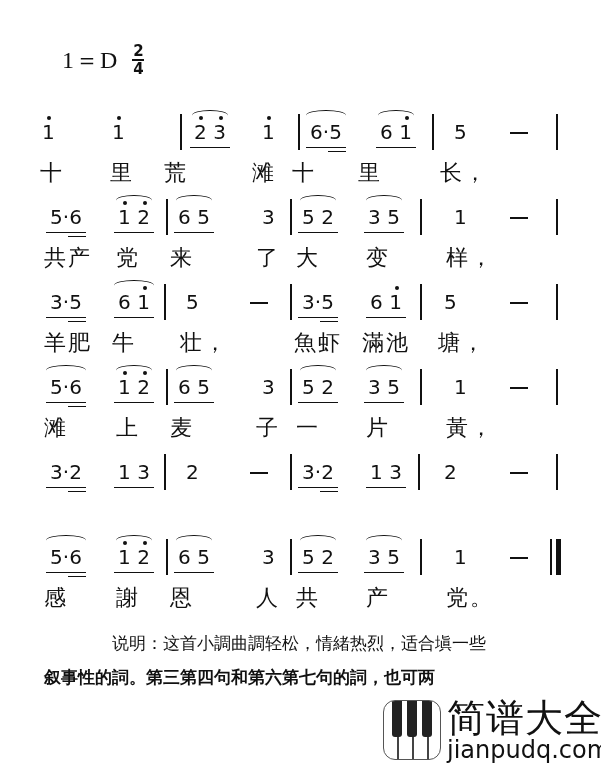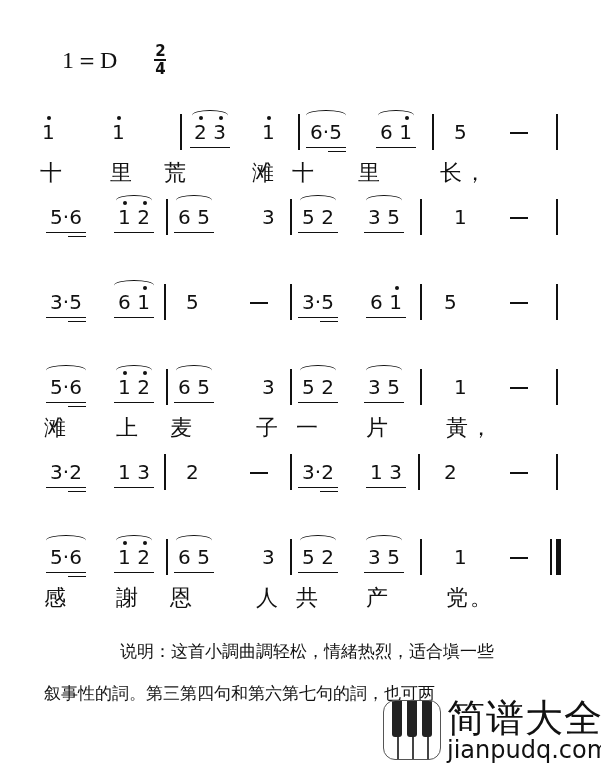--- a/index.html
+++ b/index.html
@@ -1,20 +1,20 @@
 <!DOCTYPE html>
 <html><head>
 <meta charset="utf-8">
 <style>
   html, body { margin: 0; padding: 0; background: #ffffff; }
   body {
     width: 601px; height: 773px; position: relative; overflow: hidden;
     font-family: "DejaVu Serif", "Liberation Serif", serif; color: #111;
   }
-  .header { position: absolute; top: 40px; left: 62px; height: 40px; display: flex; align-items: center; gap: 22px; }
+  .header { position: absolute; top: 40px; left: 62px; height: 40px; display: flex; align-items: center; }
   .key { font-family: "Liberation Serif", serif; font-size: 24px; letter-spacing: 1px; }
   .timesig { display: inline-flex; flex-direction: column; align-items: center; margin-left: 14px; font-family: "DejaVu Sans", sans-serif; font-weight: bold; font-size: 15px; line-height: 14px; }
   .timesig .bar { width: 12px; height: 1.5px; background: #111; margin: 1px 0; }
   .title { margin-left: 46px; font-size: 28px; letter-spacing: 34px; }
 
   .score { position: absolute; left: 40px; top: 110px; width: 530px; }
   .line { position: relative; height: 85px; }
   .notes, .lyrics { position: absolute; left: 0; width: 520px; height: 40px; }
   .notes { top: 4px; }
   .lyrics { top: 48px; font-size: 22px; }
@@ -24,23 +24,23 @@
   .grp.dbl::before { content: ""; position: absolute; left: 24px; right: 2px; bottom: -8px; height: 1.2px; background: #111; }
   .dot-hi { position: absolute; width: 4px; height: 4px; border-radius: 50%; background: #111; top: -4px; }
   .slur { position: absolute; top: -10px; height: 10px; border-top: 1.6px solid #111; border-radius: 50% 50% 0 0; }
   .bl { position: absolute; top: 0; width: 2px; height: 36px; background: #111; }
   .bl.final { width: 5px; }
   .bl.thin { width: 1.5px; }
   .dash { position: absolute; top: 18px; width: 18px; height: 2px; background: #111; }
   .ly { position: absolute; top: 0; white-space: nowrap; letter-spacing: 2px; }
 
   .note-text { position: absolute; left: 70px; top: 622px; width: 500px; font-size: 17px; line-height: 26px; }
-  .note-text p { margin: 16px; }
+  .note-text p { margin: 8px; }
   .note-text .indent { text-indent: 34px; }
-  .note-text .cont { margin-left: -26px; }
+  .note-text .cont { margin-left: -26px; font-weight: bold; }
 
   .logo { position: absolute; left: 383px; top: 698px; display: flex; align-items: center; }
   .piano { width: 56px; height: 58px; border: 1.5px solid #555; border-radius: 12px; position: relative; overflow: hidden; background: #fff; }
   .key-b { position: absolute; top: 0; width: 10px; height: 36px; background: #222; border-radius: 0 0 3px 3px; }
   .key-line { position: absolute; bottom: 0; width: 1.5px; height: 22px; background: #444; }
   .brand { margin-left: 6px; font-family: "DejaVu Sans", sans-serif; }
   .brand .cn { font-size: 38px; line-height: 40px; letter-spacing: 1px; color: #111; }
   .brand .url { font-size: 24px; line-height: 24px; color: #111; }
 </style>
 </head>
@@ -91,36 +91,53 @@
       <span class="grp" style="left:132px;width:44px"><span class="slur" style="left:4px;right:4px"></span><span>6 5</span></span>
       <span class="n" style="left:222px"><span>3</span></span>
       <span class="bl thin" style="left:250px"></span>
       <span class="grp" style="left:256px;width:44px"><span class="slur" style="left:4px;right:4px"></span><span>5 2</span></span>
       <span class="grp" style="left:322px;width:44px"><span class="slur" style="left:4px;right:4px"></span><span>3 5</span></span>
       <span class="bl thin" style="left:380px"></span>
       <span class="n" style="left:414px"><span>1</span></span>
       <span class="dash" style="left:470px"></span>
       <span class="bl" style="left:516px"></span>
     </div>
+    <div class="lyrics">
+      <span class="ly" style="left:4px">共产</span>
+      <span class="ly" style="left:76px">党</span>
+      <span class="ly" style="left:130px">来</span>
+      <span class="ly" style="left:216px">了</span>
+      <span class="ly" style="left:256px">大</span>
+      <span class="ly" style="left:326px">变</span>
+      <span class="ly" style="left:406px">样，</span>
+    </div>
   </div>
 
   <div class="line">
     <div class="notes">
       <span class="grp dbl" style="left:4px;width:44px"><span>3·5</span></span>
       <span class="grp" style="left:72px;width:44px"><span class="slur" style="left:2px;right:2px"></span><span class="dot-hi" style="left:31px"></span><span>6 1</span></span>
       <span class="bl thin" style="left:124px"></span>
       <span class="n" style="left:146px"><span>5</span></span>
       <span class="dash" style="left:210px"></span>
       <span class="bl thin" style="left:250px"></span>
       <span class="grp dbl" style="left:256px;width:44px"><span>3·5</span></span>
       <span class="grp" style="left:324px;width:44px"><span class="dot-hi" style="left:31px"></span><span>6 1</span></span>
       <span class="bl thin" style="left:380px"></span>
       <span class="n" style="left:404px"><span>5</span></span>
       <span class="dash" style="left:470px"></span>
       <span class="bl" style="left:516px"></span>
+    </div>
+    <div class="lyrics">
+      <span class="ly" style="left:4px">羊肥</span>
+      <span class="ly" style="left:72px">牛</span>
+      <span class="ly" style="left:140px">壮，</span>
+      <span class="ly" style="left:254px">魚虾</span>
+      <span class="ly" style="left:322px">滿池</span>
+      <span class="ly" style="left:398px">塘，</span>
     </div>
   </div>
 
   <div class="line">
     <div class="notes">
       <span class="grp dbl" style="left:4px;width:44px"><span class="slur" style="left:2px;right:2px"></span><span>5·6</span></span>
       <span class="grp" style="left:72px;width:44px"><span class="slur" style="left:4px;right:4px"></span><span class="dot-hi" style="left:11px"></span><span class="dot-hi" style="left:31px"></span><span>1 2</span></span>
       <span class="bl thin" style="left:126px"></span>
       <span class="grp" style="left:132px;width:44px"><span class="slur" style="left:4px;right:4px"></span><span>6 5</span></span>
       <span class="n" style="left:222px"><span>3</span></span>

